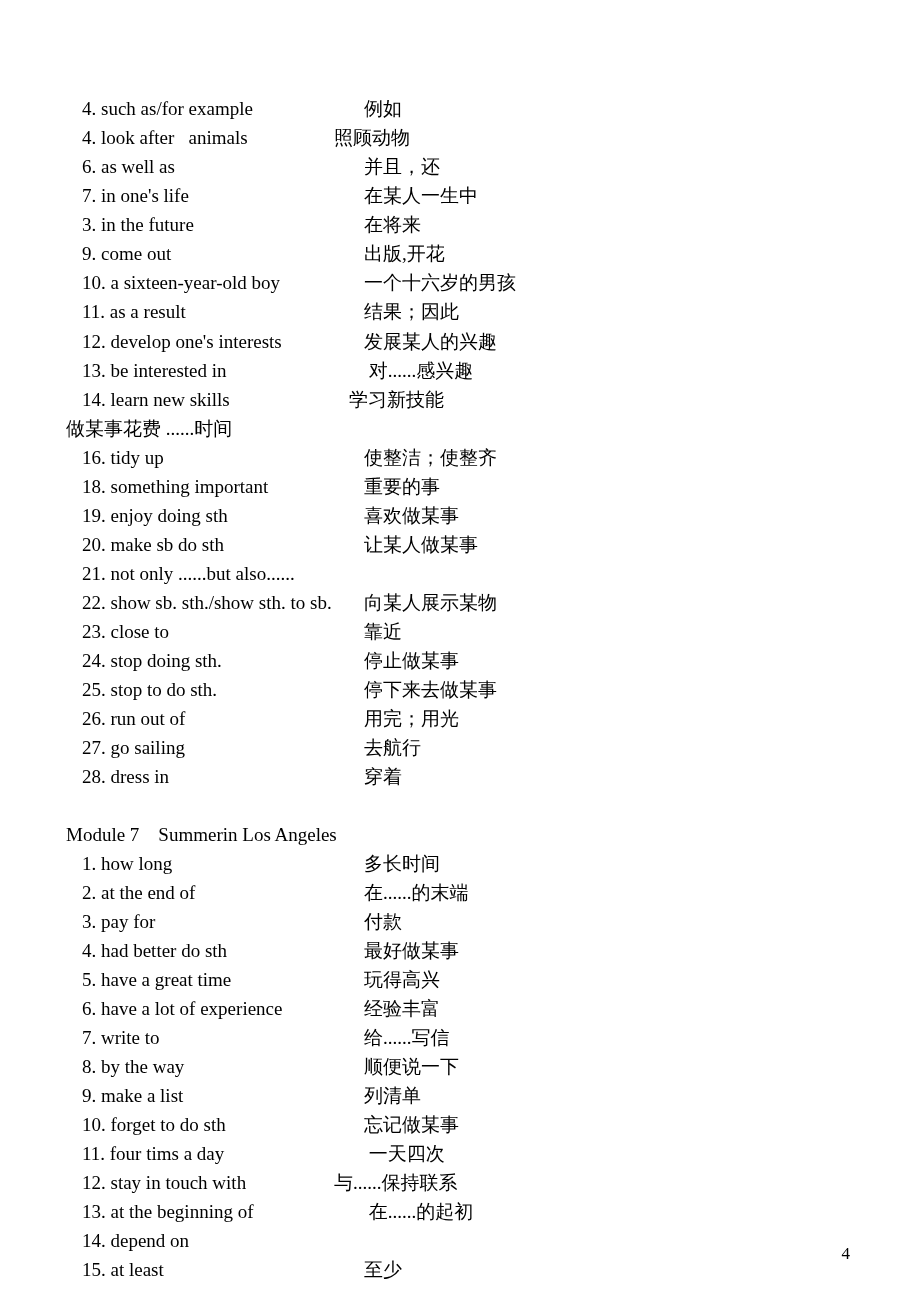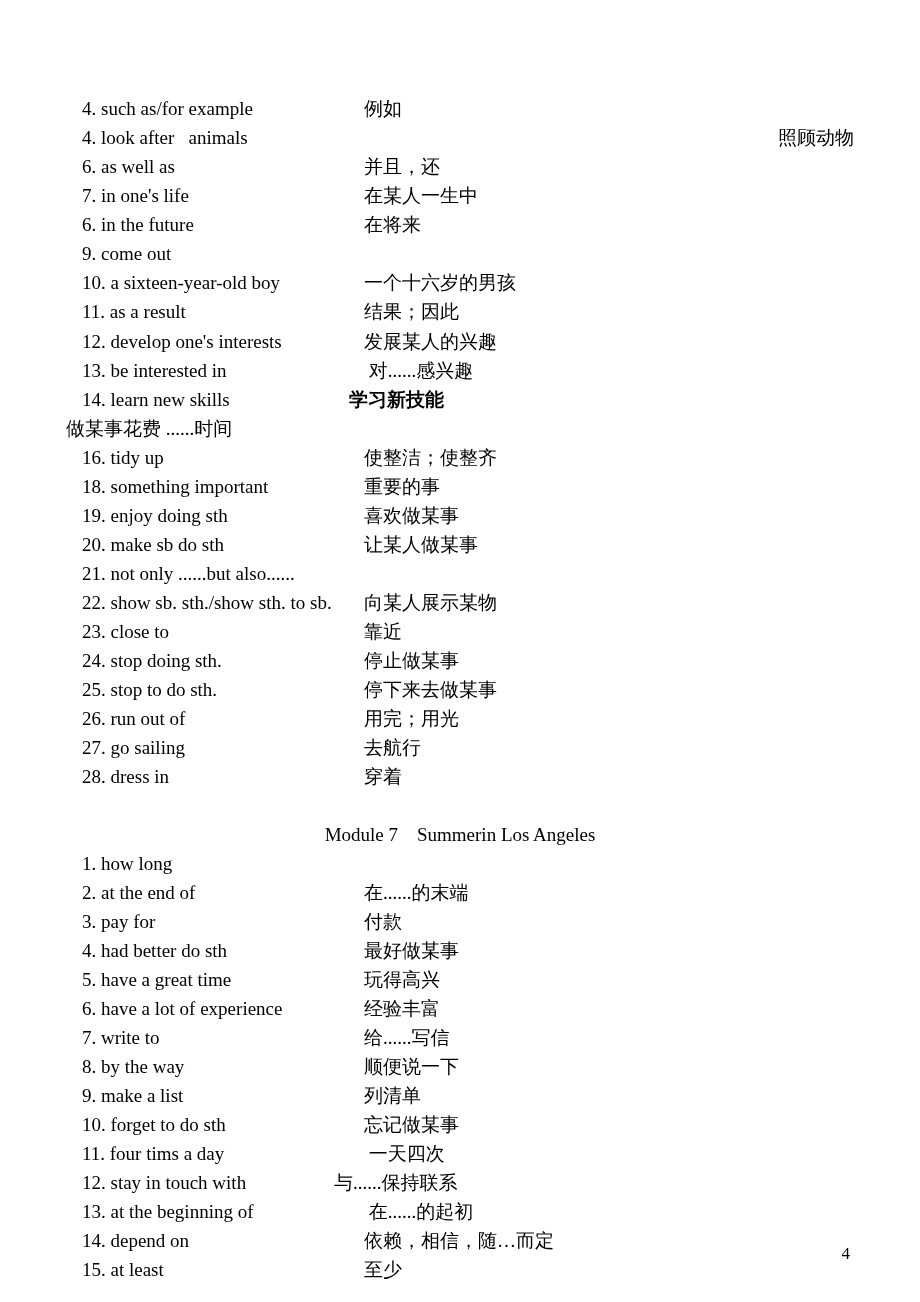--- a/index.html
+++ b/index.html
@@ -28,73 +28,72 @@
       min-width: 282px;
       flex-shrink: 0;
       margin-left: 16px;
     }
     .right {
       flex: 1;
     }
     .section-header {
       margin-top: 28px;
       white-space: pre;
-      text-align: center;
     }
     .page-num {
       position: absolute;
       bottom: 38px;
       right: 70px;
       font-size: 17px;
       color: #000000;
     }
   </style>
 </head>
 <body>
 
 <div class="content">
   <div id="section1-container">
       <div class="row"><span class="left">4. such as/for example</span><span class="right">例如</span></div>
-      <div class="row"><span class="left">4. look after   animals</span><span class="right" style="margin-left: -30px; text-align: right;">照顾动物</span></div>
+      <div class="row"><span class="left">4. look after   animals</span><span class="right" style="margin-left: -30px;">照顾动物</span></div>
       <div class="row"><span class="left">6. as well as</span><span class="right">并且，还</span></div>
       <div class="row"><span class="left">7. in one's life</span><span class="right">在某人一生中</span></div>
-      <div class="row"><span class="left">6. in the future</span><span class="right">在将来</span></div>
-      <div class="row"><span class="left">9. come out</span></div>
+      <div class="row"><span class="left">3. in the future</span><span class="right">在将来</span></div>
+      <div class="row"><span class="left">9. come out</span><span class="right">出版,开花</span></div>
       <div class="row"><span class="left">10. a sixteen-year-old boy</span><span class="right">一个十六岁的男孩</span></div>
       <div class="row"><span class="left">11. as a result</span><span class="right">结果；因此</span></div>
       <div class="row"><span class="left">12. develop one's interests</span><span class="right">发展某人的兴趣</span></div>
       <div class="row"><span class="left">13. be interested in</span><span class="right"> 对......感兴趣</span></div>
-      <div class="row"><span class="left">14. learn new skills</span><span class="right" style="margin-left: -15px; font-weight: bold;">学习新技能</span></div>
+      <div class="row"><span class="left">14. learn new skills</span><span class="right" style="margin-left: -15px;">学习新技能</span></div>
       <div class="row"><span class="right">做某事花费 ......时间</span></div>
       <div class="row"><span class="left">16. tidy up</span><span class="right">使整洁；使整齐</span></div>
       <div class="row"><span class="left">18. something important</span><span class="right">重要的事</span></div>
       <div class="row"><span class="left">19. enjoy doing sth</span><span class="right">喜欢做某事</span></div>
       <div class="row"><span class="left">20. make sb do sth</span><span class="right">让某人做某事</span></div>
       <div class="row"><span class="left">21. not only ......but also......</span></div>
       <div class="row"><span class="left">22. show sb. sth./show sth. to sb.</span><span class="right">向某人展示某物</span></div>
       <div class="row"><span class="left">23. close to</span><span class="right">靠近</span></div>
       <div class="row"><span class="left">24. stop doing sth.</span><span class="right">停止做某事</span></div>
       <div class="row"><span class="left">25. stop to do sth.</span><span class="right">停下来去做某事</span></div>
       <div class="row"><span class="left">26. run out of</span><span class="right">用完；用光</span></div>
       <div class="row"><span class="left">27. go sailing</span><span class="right">去航行</span></div>
       <div class="row"><span class="left">28. dress in</span><span class="right">穿着</span></div>
     </div>
   <div class="section-header">Module 7    Summerin Los Angeles</div>
   <div id="section2-container">
-      <div class="row"><span class="left">1. how long</span></div>
+      <div class="row"><span class="left">1. how long</span><span class="right">多长时间</span></div>
       <div class="row"><span class="left">2. at the end of</span><span class="right">在......的末端</span></div>
       <div class="row"><span class="left">3. pay for</span><span class="right">付款</span></div>
       <div class="row"><span class="left">4. had better do sth</span><span class="right">最好做某事</span></div>
       <div class="row"><span class="left">5. have a great time</span><span class="right">玩得高兴</span></div>
       <div class="row"><span class="left">6. have a lot of experience</span><span class="right">经验丰富</span></div>
       <div class="row"><span class="left">7. write to</span><span class="right">给......写信</span></div>
       <div class="row"><span class="left">8. by the way</span><span class="right">顺便说一下</span></div>
       <div class="row"><span class="left">9. make a list</span><span class="right">列清单</span></div>
       <div class="row"><span class="left">10. forget to do sth</span><span class="right">忘记做某事</span></div>
       <div class="row"><span class="left">11. four tims a day</span><span class="right"> 一天四次</span></div>
       <div class="row"><span class="left">12. stay in touch with</span><span class="right" style="margin-left: -30px;">与......保持联系</span></div>
       <div class="row"><span class="left">13. at the beginning of</span><span class="right"> 在......的起初</span></div>
-      <div class="row"><span class="left">14. depend on</span><span class="right">依赖，相信，随…而定</span></div>
+      <div class="row"><span class="left">14. depend on</span></div>
       <div class="row"><span class="left">15. at least</span><span class="right">至少</span></div>
     </div>
 </div>
 
 <div class="page-num">4</div>
 
 </body></html>

